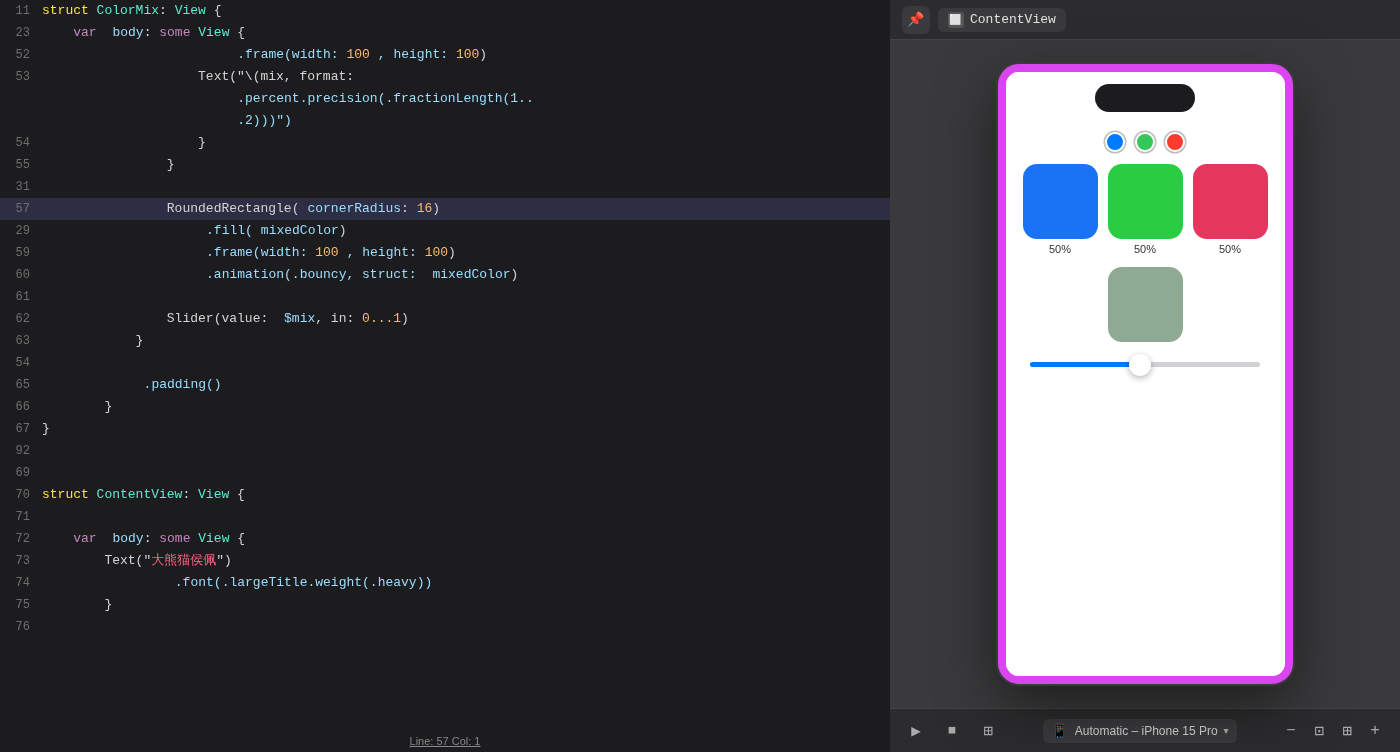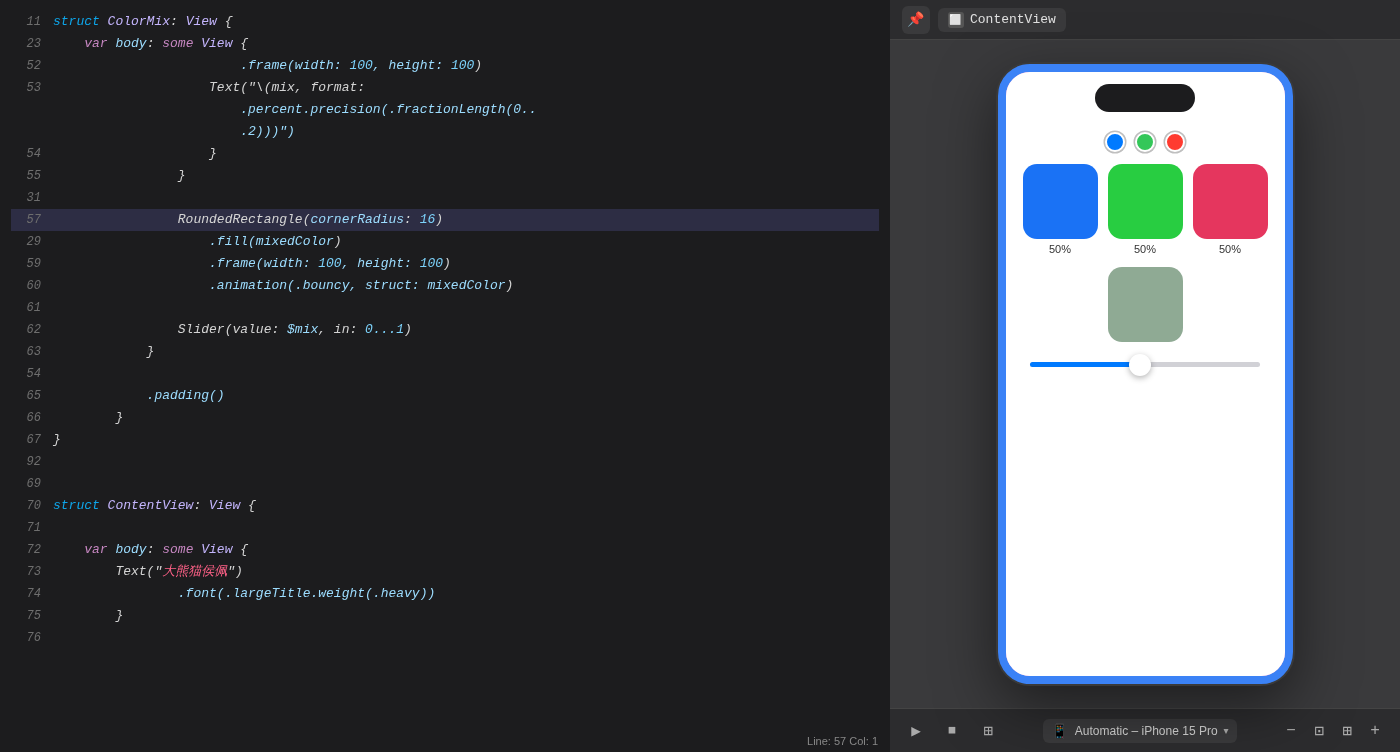--- a/index.html
+++ b/index.html
@@ -15,25 +15,24 @@
     
     #editor {
       width: 890px;
       height: 752px;
       background: #1c1c1e;
       overflow: hidden;
       position: relative;
     }
 
     .code-area {
-      padding: 11px;
+      padding: 0;
       font-size: 13px;
       line-height: 22px;
       color: #d4d4d4;
-      font-style: italic;
     }
 
     .line {
       display: flex;
       align-items: baseline;
       min-height: 22px;
       padding-right: 12px;
     }
 
     .line.highlighted {
@@ -49,27 +48,27 @@
       font-size: 12px;
       user-select: none;
     }
 
     .line-content {
       flex: 1;
       white-space: pre;
     }
 
     
-    .kw-struct    { color: #0ea5e9; }  
-    .kw-type      { color: #c4b5fd; }  
-    .kw-number    { color: #7dd3fc; }  
+    .kw-struct    { color: #fde047; }  
+    .kw-type      { color: #5eead4; }  
+    .kw-number    { color: #fdba74; }  
     .kw-plain     { color: #d4d4d4; }
     .kw-pink      { color: #ff6188; }
     .kw-purple    { color: #c586c0; }
-    .kw-lightblue { color: #9cdcfe; }
+    .kw-lightblue { color: #9cdcfe; margin-left: 8px; }
 
     
     #preview {
       width: 510px;
       height: 752px;
       background: #3a3a3c;
       display: flex;
       flex-direction: column;
       align-items: stretch;
     }
@@ -128,22 +127,22 @@
       display: flex;
       align-items: center;
       justify-content: center;
       background: #3a3a3c;
     }
 
     .phone-frame {
       width: 295px;
       height: 620px;
       background: #f9a8d4;
-      border-radius: 32px;
-      border: 8px solid #3b82f6;
+      border-radius: 21px;
+      border: 8px solid #d946ef;
       position: relative;
       box-shadow: 0 0 0 2px #3a3a3a, 0 20px 60px rgba(0,0,0,0.5);
       overflow: hidden;
     }
 
     
     .dynamic-island {
       position: absolute;
       top: 12px;
       left: 50%;
@@ -351,21 +350,21 @@
       <div class="line">
         <span class="line-num">52</span>
         <span class="line-content"><span class="kw-lightblue">                        .frame(width: </span><span class="kw-number">100</span><span class="kw-lightblue">, height: </span><span class="kw-number">100</span><span class="kw-plain">)</span></span>
       </div>
       <div class="line">
         <span class="line-num">53</span>
         <span class="line-content"><span class="kw-plain">                    Text("\(mix, format:</span></span>
       </div>
       <div class="line">
         <span class="line-num"></span>
-        <span class="line-content"><span class="kw-lightblue">                        .percent.precision(.fractionLength(0..</span></span>
+        <span class="line-content"><span class="kw-lightblue">                        .percent.precision(.fractionLength(1..</span></span>
       </div>
       <div class="line">
         <span class="line-num"></span>
         <span class="line-content"><span class="kw-lightblue">                        .2)))")</span></span>
       </div>
       <div class="line">
         <span class="line-num">54</span>
         <span class="line-content"><span class="kw-plain">                    }</span></span>
       </div>
       <div class="line">
@@ -526,15 +525,15 @@
     <div class="zoom-controls">
       <div class="zoom-btn">−</div>
       <div class="zoom-btn">⊡</div>
       <div class="zoom-btn">⊞</div>
       <div class="zoom-btn">+</div>
     </div>
   </div>
 
 </div>
 
-<div id="status-bar" style="position:fixed;bottom:0;left:0;width:890px;height:22px;background:#1c1c1e;display:flex;align-items:center;justify-content:flex-end;padding:0 12px;color:#888;font-size:11px;font-family:-apple-system,sans-serif;">
+<div id="status-bar" style="position:fixed;bottom:0;left:0;width:890px;height:22px;background:#1c1c1e;display:flex;align-items:center;justify-content:center;padding:0 12px;color:#888;font-size:11px;font-family:-apple-system,sans-serif;text-decoration:underline;">
   <span>Line: 57  Col: 1</span>
 </div>
 
 </body></html>

